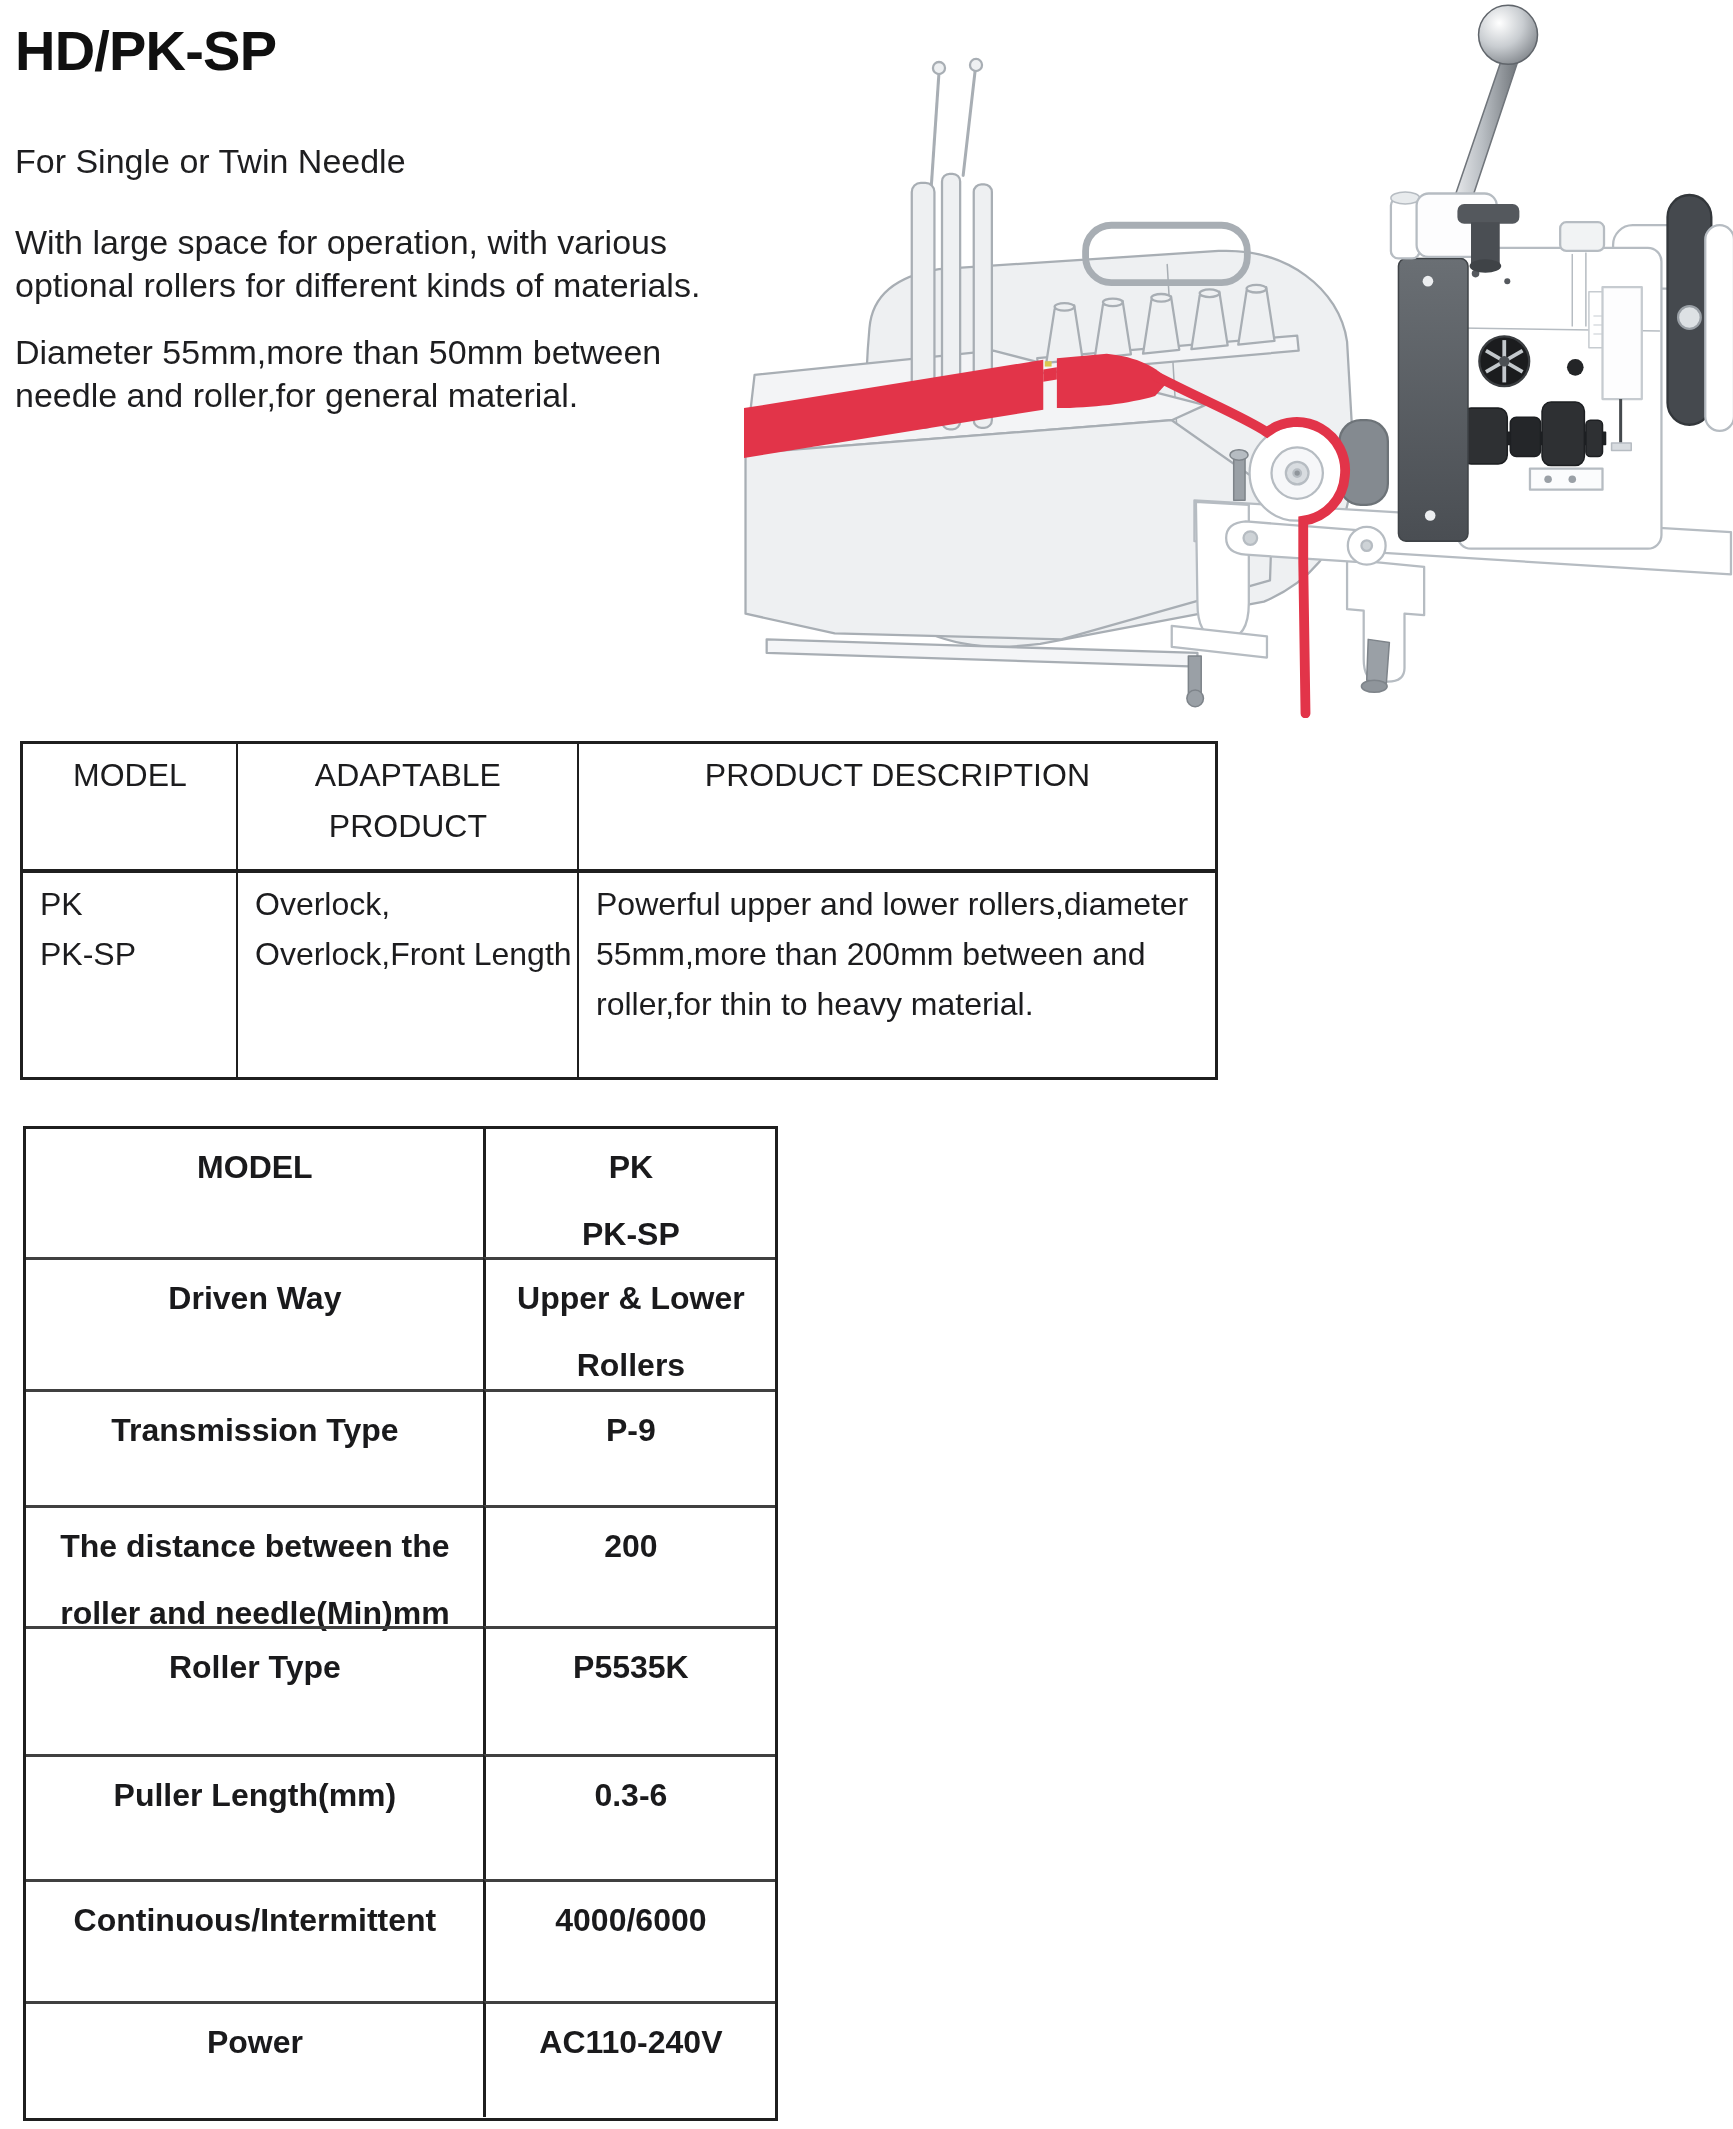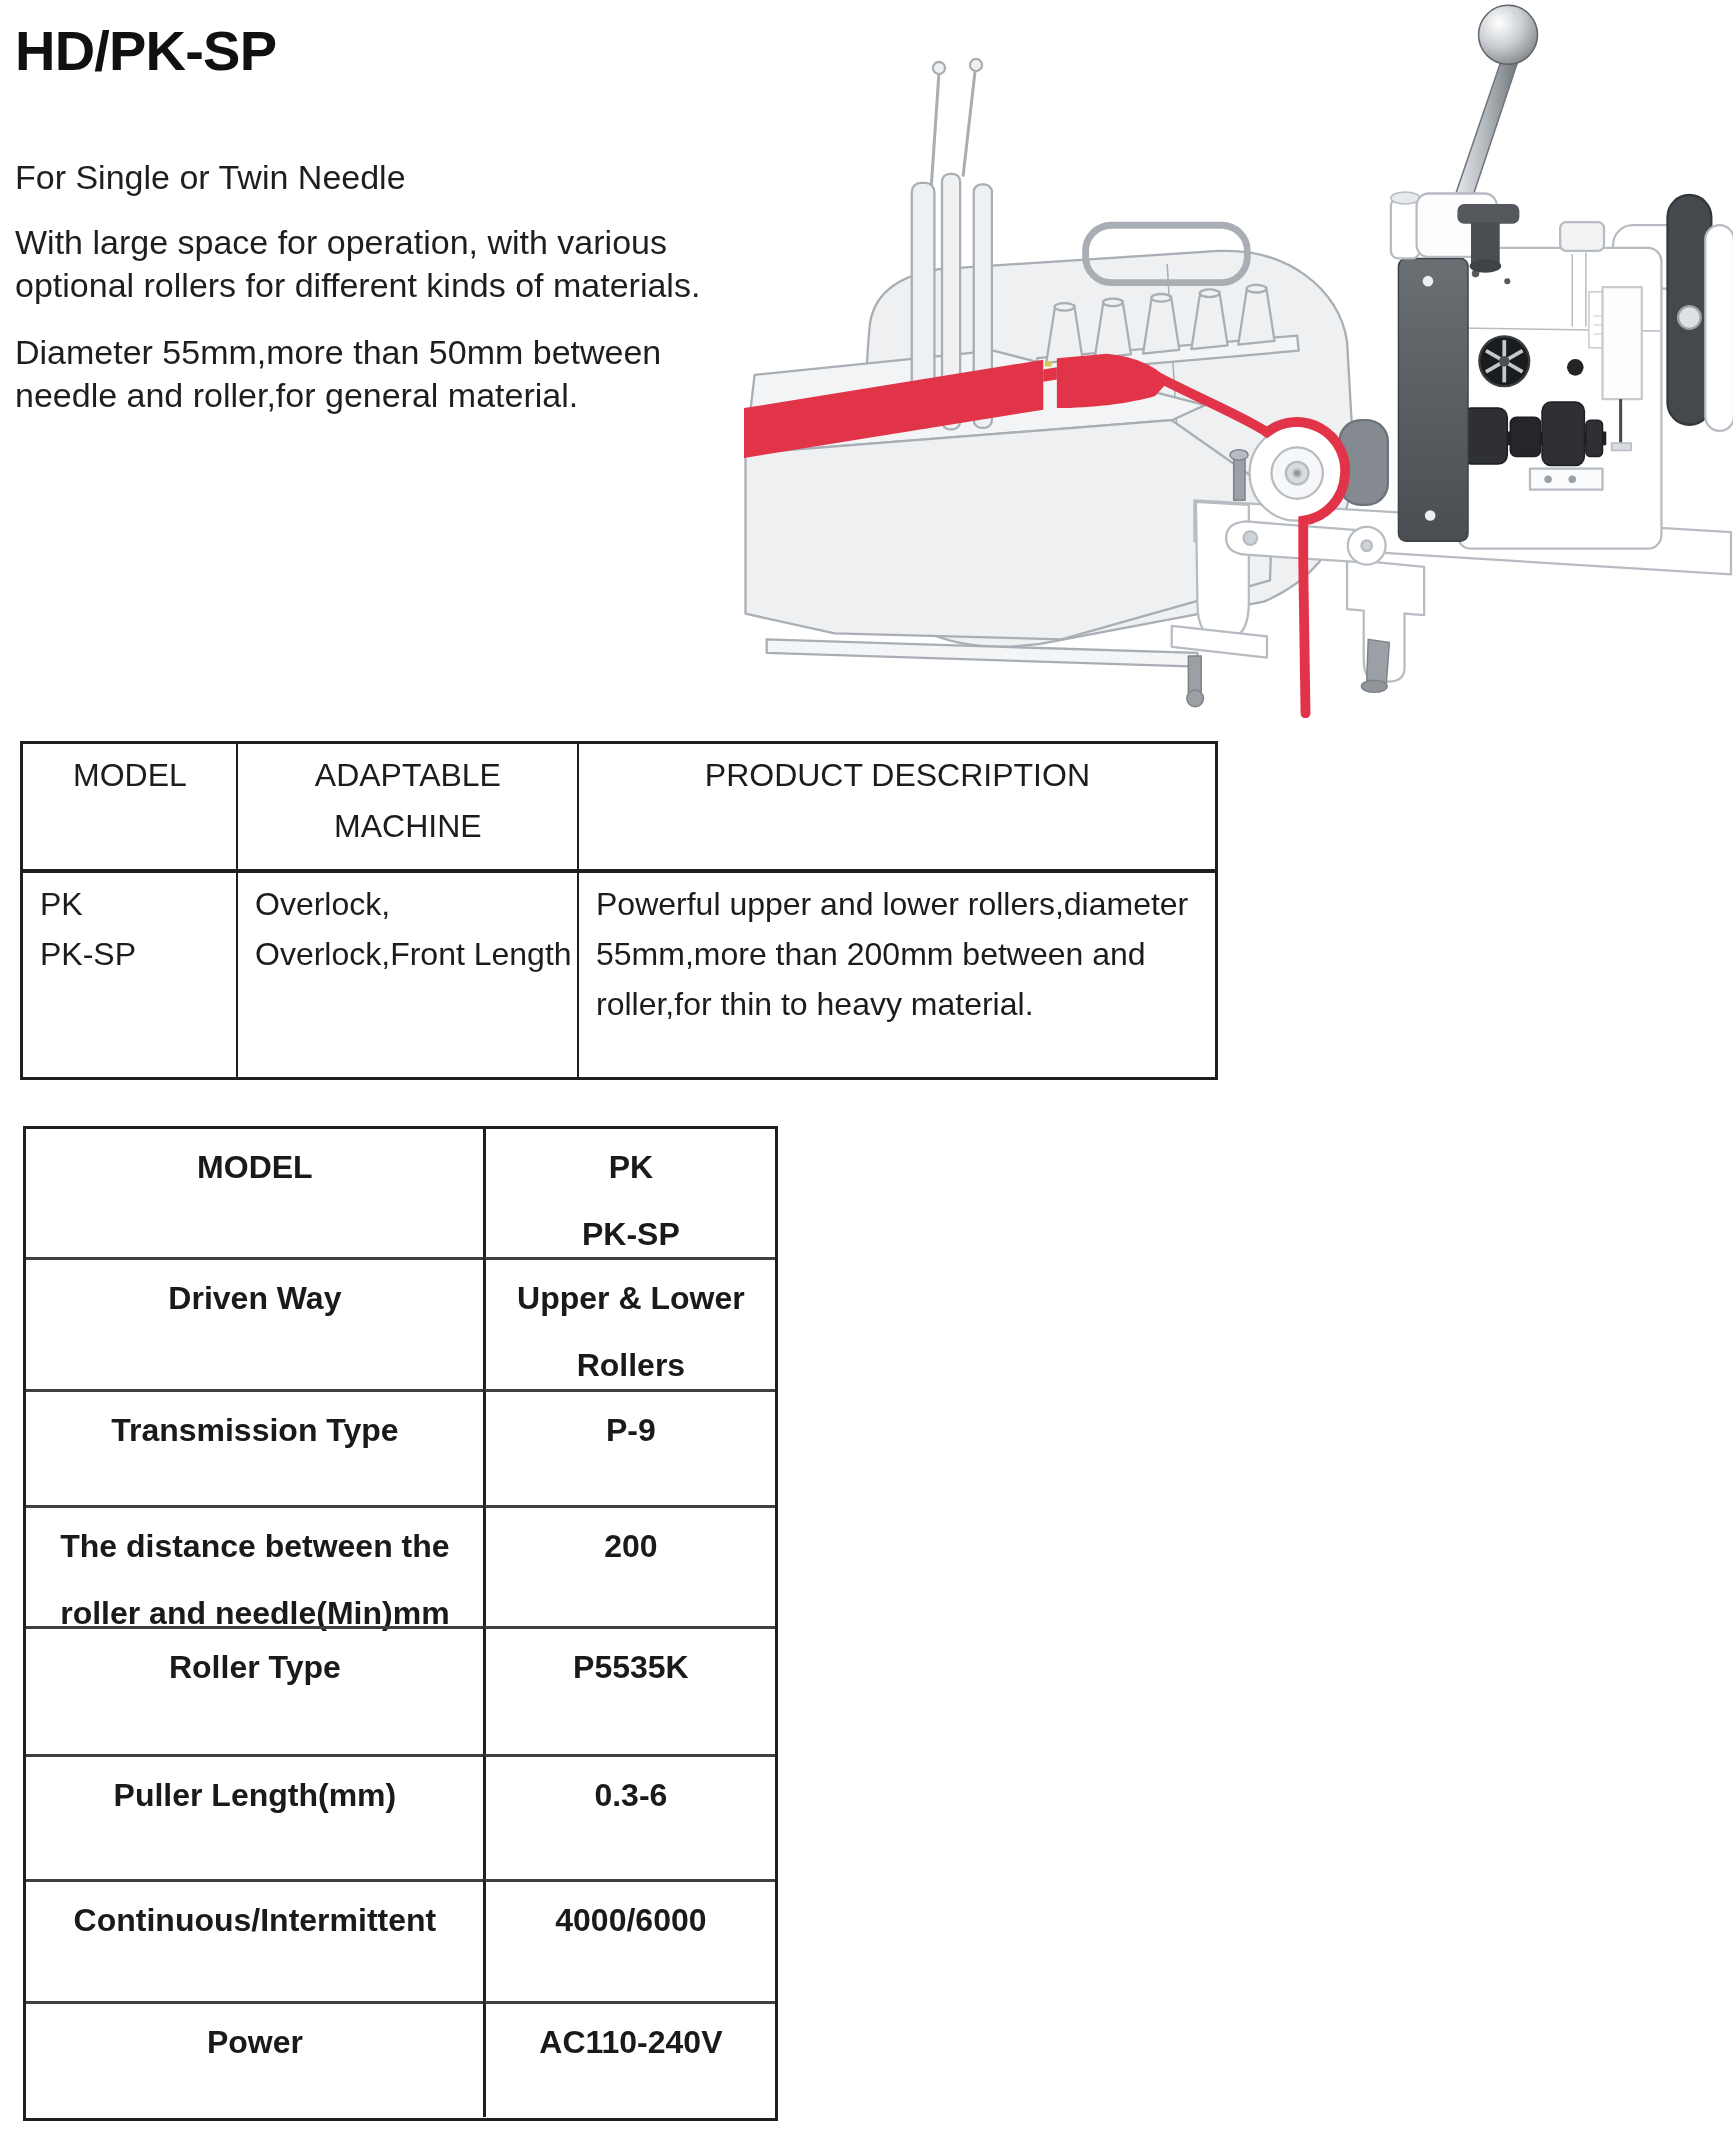--- a/index.html
+++ b/index.html
@@ -7,21 +7,21 @@
   html,body { background:#ffffff; }
   .page{
     position:relative; width:1734px; height:2129px; background:#ffffff;
     font-family:"Liberation Sans","DejaVu Sans",sans-serif; color:#1c1c1e; overflow:hidden;
   }
   .title{
     position:absolute; left:15px; top:18px;
     font-size:56px; font-weight:700; letter-spacing:-0.8px; color:#101010;
   }
   .intro-p{ position:absolute; left:15px; font-size:34px; line-height:43px; color:#1e1e20; }
-  .p1{ top:156px; } .p2{ top:221px; } .p3{ top:331px; }
+  .p1{ top:140px; } .p2{ top:221px; } .p3{ top:331px; }
 
   .illus{ position:absolute; left:744px; top:0; width:990px; height:718px; }
 
   
   .t1{
     position:absolute; left:20.4px; top:741px; width:1198px; height:339px;
     border:3px solid #1f1f1f; display:grid;
     grid-template-columns:213px 341px 638px; grid-template-rows:125px 209px;
     font-size:32px;
   }
@@ -222,21 +222,21 @@
 
     <path d="M546,498 C608,530 662,552 692,572 A64,64 0 0 1 795,630 A64,64 0 0 1 740,689 L740,744 C741,812 742,880 743,944" fill="none" stroke="#e23449" stroke-width="13" stroke-linecap="round"></path>
   </svg>
 
   <div class="t1">
     <div class="hd">
       <div>MODEL</div>
     </div>
     <div class="hd cl">
       <div>ADAPTABLE</div>
-      <div>MACHINE</div>
+      <div>PRODUCT</div>
     </div>
     <div class="hd cl">
       <div>PRODUCT DESCRIPTION</div>
     </div>
     <div class="bd rt">
       <div>PK</div>
       <div>PK-SP</div>
     </div>
     <div class="bd rt cl">
       <div>Overlock,</div>

